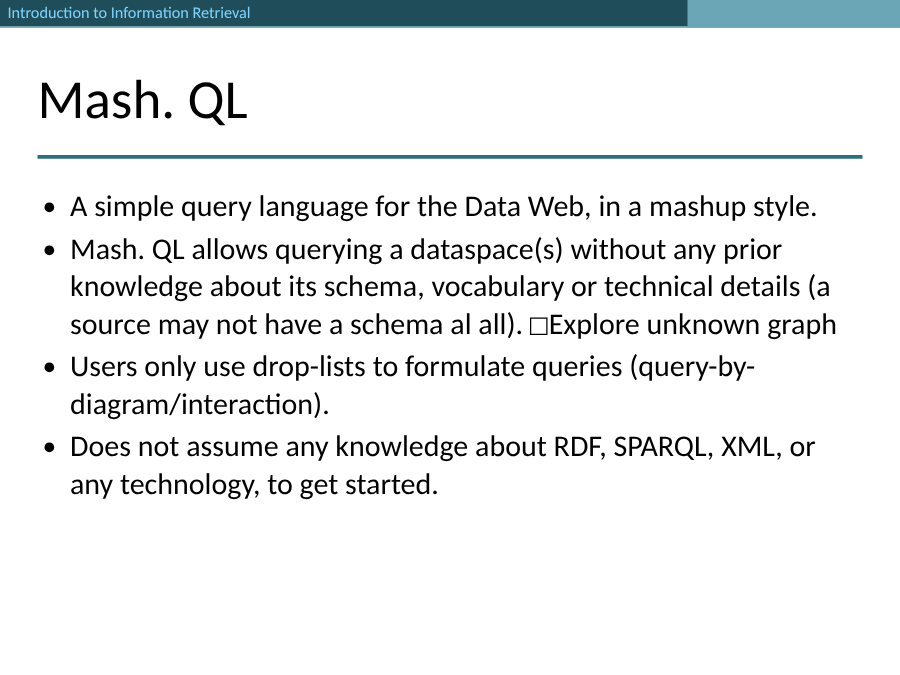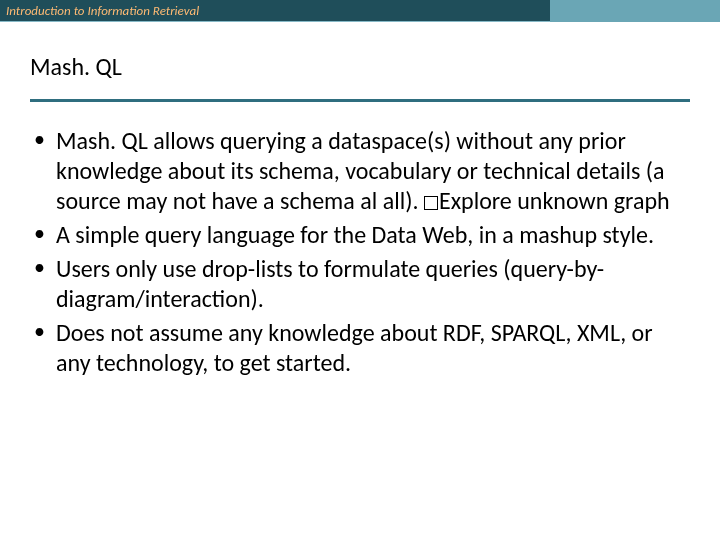--- a/index.html
+++ b/index.html
@@ -8,38 +8,37 @@
   .header-bar {
     width: 100%;
     height: 22px;
     background: #1f4e5a;
     display: flex;
     align-items: center;
     padding-left: 6px;
     border-bottom: 1px solid #87b9c7;
   }
   .header-text {
-    color: #fdba74;
-    font-style: italic;
+    color: #7dd3fc;
     font-size: 13px;
     font-family: Calibri, Arial, sans-serif;
   }
   .accent-strip {
     position: absolute;
     right: 0;
     top: 0;
     width: 170px;
     height: 22px;
     background: #6aa6b5;
   }
   .title-wrap {
     padding: 30px 30px 10px 30px;
   }
   .title {
-    font-size: 24px;
+    font-size: 44px;
     font-weight: 400;
     color: #000;
   }
   .title-rule {
     margin: 8px 30px 0 30px;
     border: none;
     border-top: 3px solid #2f6e7f;
   }
   .content {
     padding: 24px 34px 0 34px;
@@ -79,21 +78,21 @@
     <span class="header-text">Introduction to Information Retrieval</span>
   </div>
 
   <div class="title-wrap">
     <h1 class="title">Mash. QL</h1>
   </div>
   <hr class="title-rule">
 
   <div class="content">
     <ul class="bullets">
+      <li><span>A simple query language for the Data Web, in a mashup style.</span></li>
       <li>
         <span>Mash. QL allows querying a dataspace(s) without any prior knowledge about its schema, vocabulary or technical details (a source may not have a schema al all). <span class="placeholder-box"></span>Explore unknown graph</span>
       </li>
-      <li><span>A simple query language for the Data Web, in a mashup style.</span></li>
       <li><span>Users only use drop-lists to formulate queries (query-by-diagram/interaction).</span></li>
       <li><span>Does not assume any knowledge about RDF, SPARQL, XML, or any technology, to get started.</span></li>
     </ul>
   </div>
 </div>
 
 </body></html>

